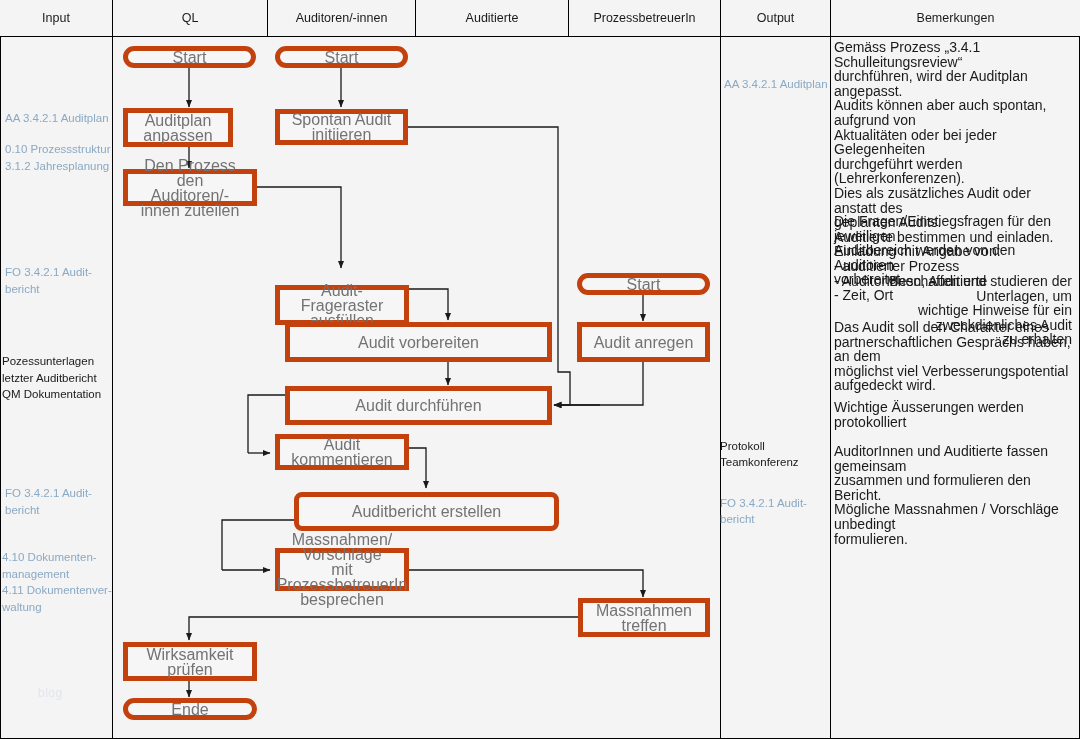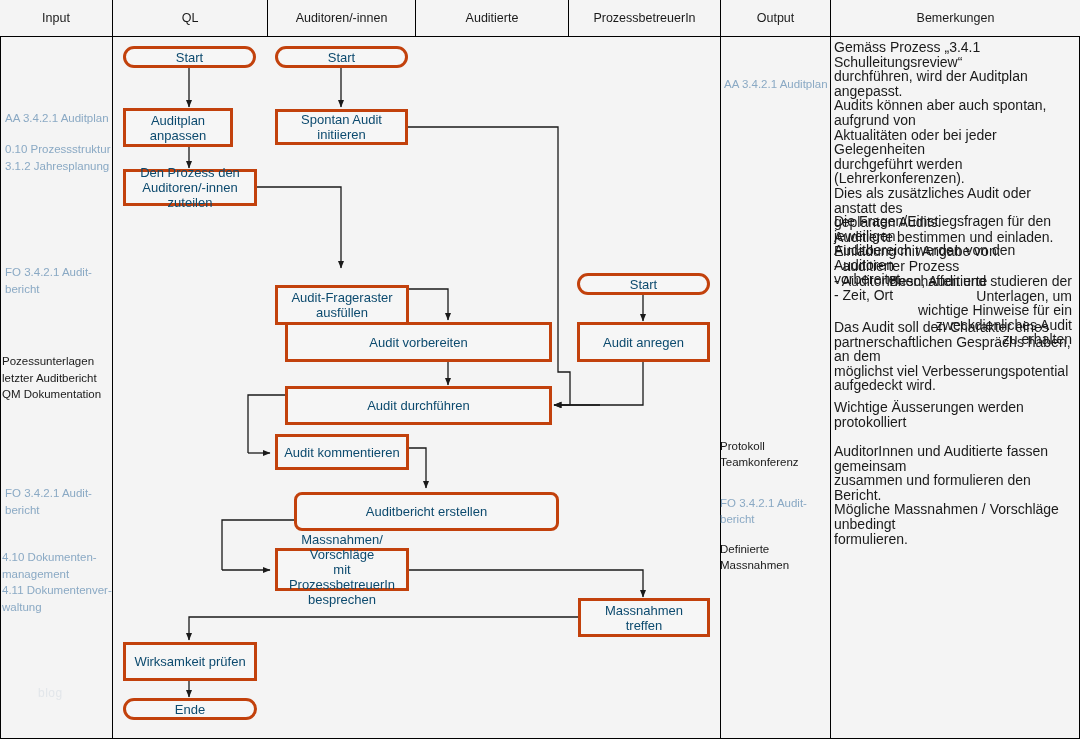--- a/index.html
+++ b/index.html
@@ -58,27 +58,27 @@
   }
   .out-text{
     position:absolute;font-size:11.5px;line-height:16px;color:#1a1a1a;
     white-space:pre-line;
   }
   .out-text.blue{color:#8aa9c4;}
   
   .node{
     position:absolute;
     background:#f6f6f6;
-    border:3px solid #c2410c;
+    border:5px solid #c2410c;
     box-sizing:border-box;
     display:flex;align-items:center;justify-content:center;
     text-align:center;
-    font-size:13px;
+    font-size:16px;
     line-height:15px;
-    color:#0c4a6e;
+    color:#737373;
     white-space:pre-line;
     padding:0 4px;
   }
   .node.terminator{
     border-radius:40px;
   }
   
   #wires{position:absolute;left:0;top:0;width:1080px;height:739px;pointer-events:none;}
 </style>
 </head>
@@ -123,22 +123,20 @@
 management
 4.11 Dokumentenver-
 waltung</div>
   <div class="watermark" style="left:38px;top:686px;">blog</div>
 
   <div class="out-text blue" style="left:724px;top:76px;width:104px;">AA 3.4.2.1 Auditplan</div>
   <div class="out-text" style="left:720px;top:438px;width:108px;">Protokoll
 Teamkonferenz</div>
   <div class="out-text blue" style="left:720px;top:495px;width:108px;">FO 3.4.2.1 Audit-
 bericht</div>
-  <div class="out-text" style="left:720px;top:541px;width:108px;">Definierte
-Massnahmen</div>
 
   <div class="remark" style="left:834px;top:40px;">Gemäss Prozess  „3.4.1 Schulleitungsreview“
 durchführen, wird der Auditplan angepasst.
 Audits können aber auch spontan, aufgrund von
 Aktualitäten oder bei jeder Gelegenheiten
 durchgeführt werden (Lehrerkonferenzen).
 Dies als zusätzliches Audit oder anstatt des
 geplanten Audits.
 Auditierte bestimmen und einladen.
 Einladung mit Angabe von:

